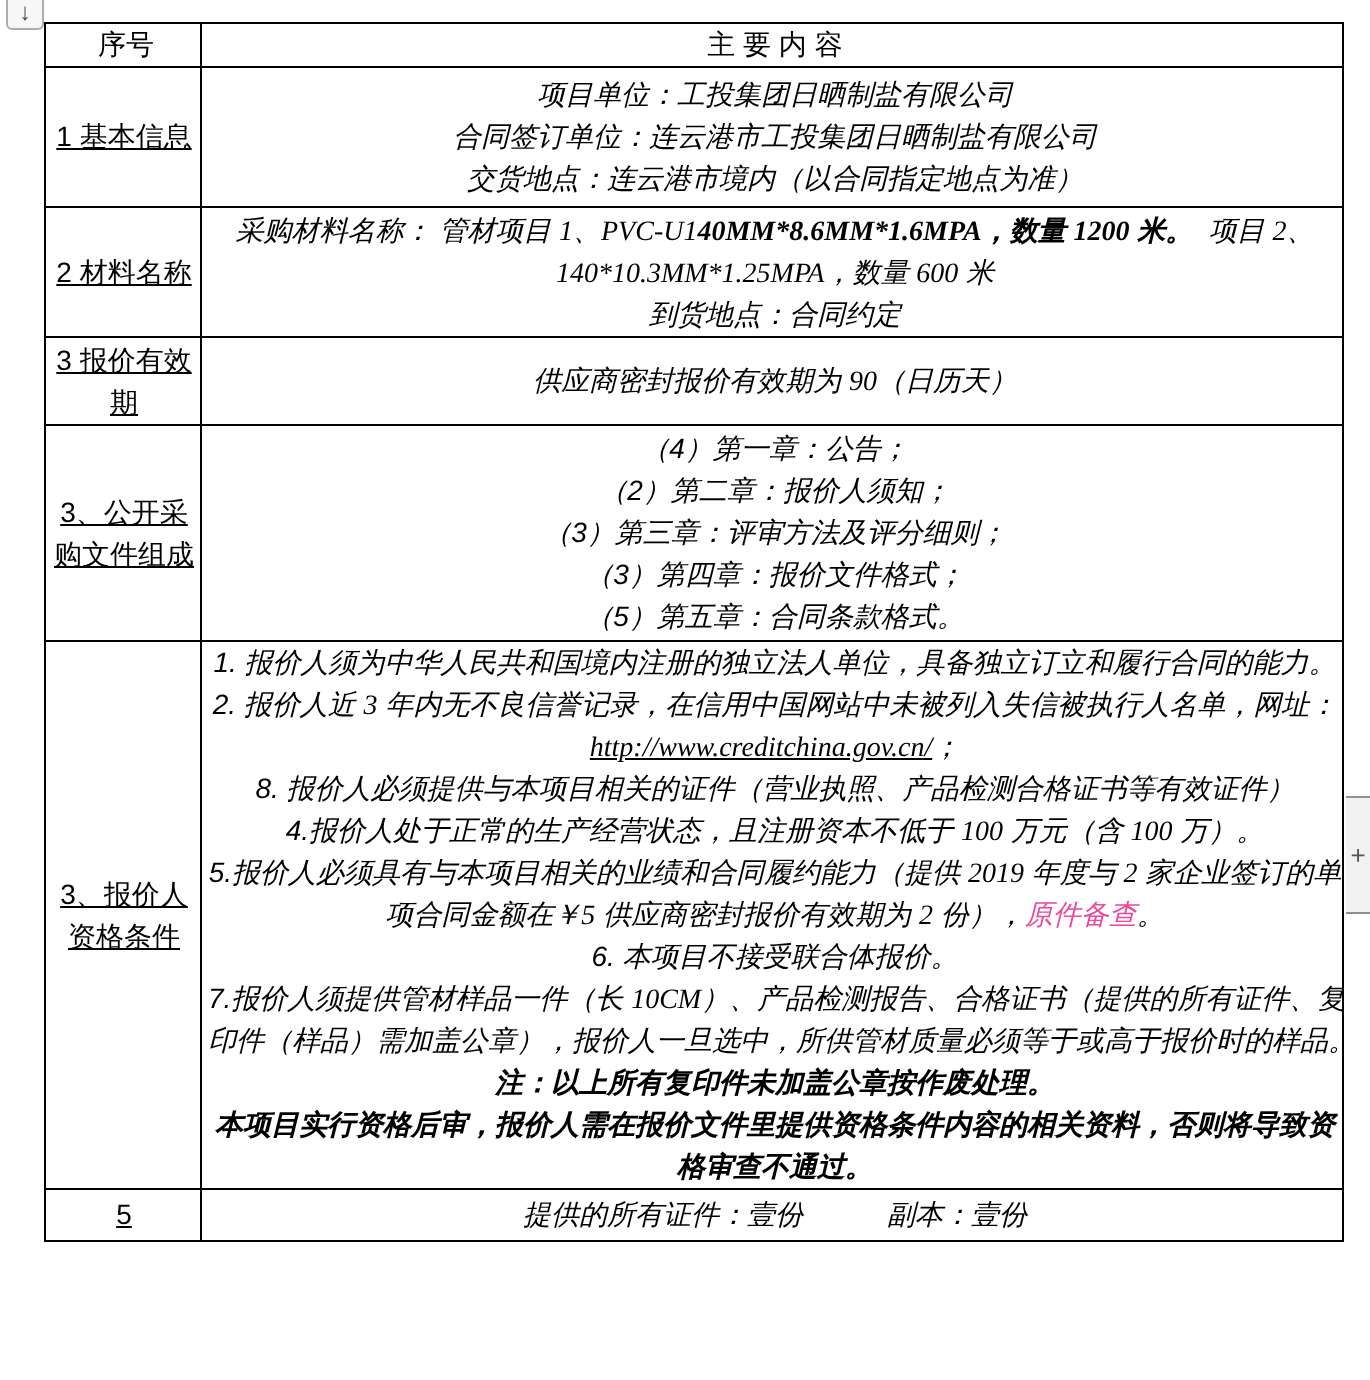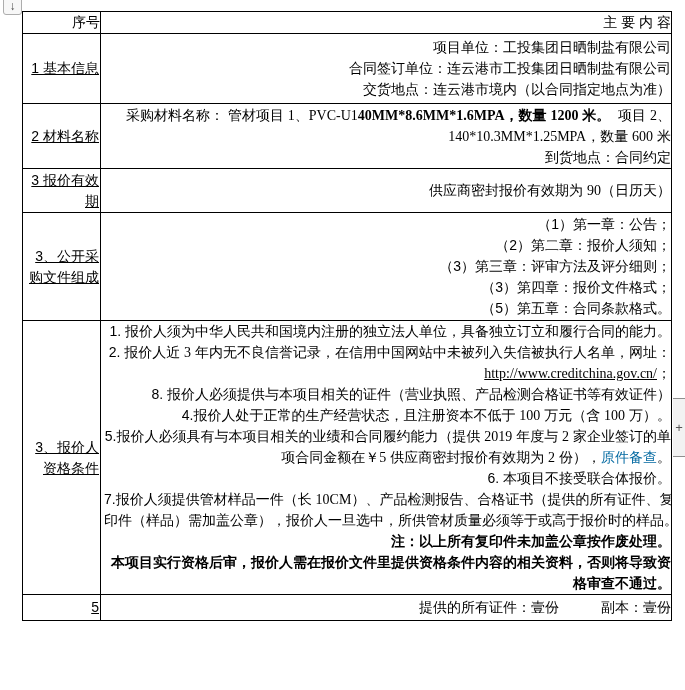--- a/index.html
+++ b/index.html
@@ -20,30 +20,30 @@
     background:#f2f2f2;border-top:1px solid #8f8f8f;border-bottom:1px solid #8f8f8f;
     display:flex;align-items:center;justify-content:center;
     color:#555;font-size:13px;box-sizing:border-box;
   }
   table.doc{
     border-collapse:collapse;position:absolute;left:22px;top:11px;
     width:650px;table-layout:fixed;
   }
   .doc th,.doc td{
     border:1px solid #000;padding:0;vertical-align:middle;
-    font-weight:normal;text-align:right;box-sizing:border-box;
+    font-weight:normal;text-align:center;box-sizing:border-box;
   }
   .col-num{width:78px;}
   .doc th{height:22px;padding-left:3px;}
   td.label-cell{padding:0 1px 0 2px;line-height:21px;word-break:break-all;text-decoration:underline;}
-  td.content-cell{padding-left:3px;line-height:21px;overflow:hidden;}
+  td.content-cell{padding-left:3px;line-height:21px;overflow:hidden;font-style:italic;}
   .line{white-space:pre;height:21px;}
   .latin{font-family:"Liberation Serif",serif;}
   .bold{font-weight:bold;}
-  .red{color:#0369a1;}
+  .red{color:#ec4899;}
   .und{text-decoration:underline;}
 </style>
 </head>
 <body>
 
 <div class="handle-btn">
   <span>↓</span>
 </div>
 
 <div class="side-widget">
@@ -76,21 +76,21 @@
       </tr>
       <tr style="height: 44px; padding-left: 25px;">
         <td class="col-num label-cell">3 报价有效期</td>
         <td class="content-cell">
           <div class="line"><span class="">供应商密封报价有效期为 </span><span class="latin">90</span><span class="">（日历天）</span></div>
         </td>
       </tr>
       <tr style="height: 108px;">
         <td class="col-num label-cell">3、公开采购文件组成</td>
         <td class="content-cell">
-          <div class="line"><span class="">（1）第一章：公告；</span></div>
+          <div class="line"><span class="">（4）第一章：公告；</span></div>
           <div class="line"><span class="">（2）第二章：报价人须知；</span></div>
           <div class="line"><span class="">（3）第三章：评审方法及评分细则；</span></div>
           <div class="line"><span class="">（3）第四章：报价文件格式；</span></div>
           <div class="line"><span class="">（5）第五章：合同条款格式。</span></div>
         </td>
       </tr>
       <tr style="height: 272px;">
         <td class="col-num label-cell">3、报价人资格条件</td>
         <td class="content-cell">
           <div class="line"><span class="">1. 报价人须为中华人民共和国境内注册的独立法人单位，具备独立订立和履行合同的能力。</span></div>

